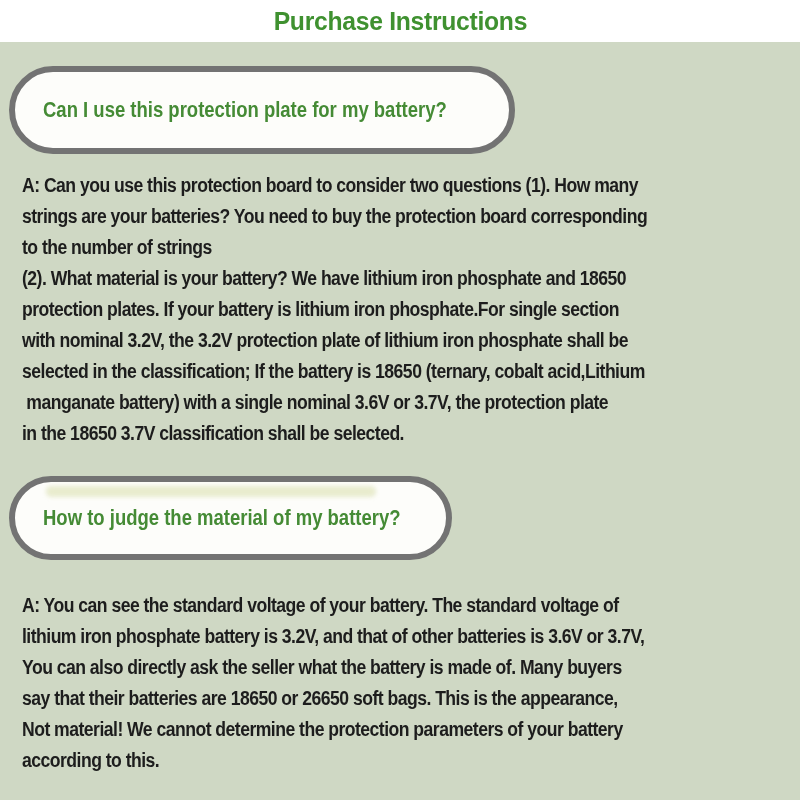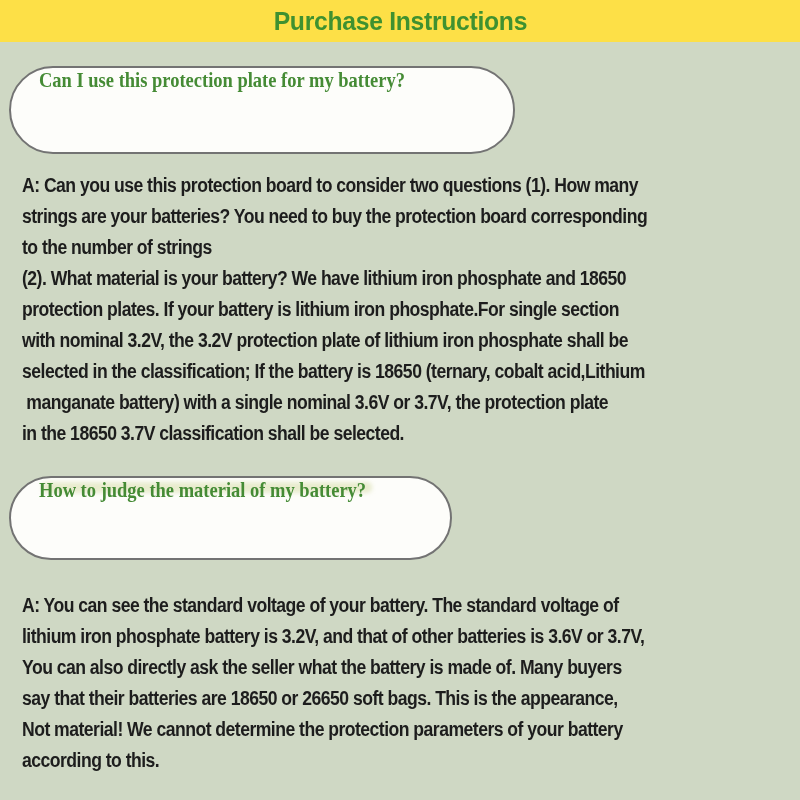--- a/index.html
+++ b/index.html
@@ -14,43 +14,42 @@
     position: relative;
     width: 800px;
     height: 800px;
     background: #cfd8c4;
   }
   .header-bar {
     position: absolute;
     left: 0; top: 0;
     width: 800px;
     height: 42px;
-    background: #fde047;
+    background: #ffffff;
     display: flex;
     align-items: center;
     justify-content: center;
     text-align: right;
   }
   .page-title {
     margin: 0;
     font-size: 26px;
     font-weight: bold;
     color: #3f9130;
     letter-spacing: -0.3px;
     transform: scaleX(0.95);
     white-space: nowrap;
   }
   .bubble {
     position: absolute;
     box-sizing: border-box;
     background: #fdfdfa;
-    border: 2px solid #737373;
+    border: 6px solid #737373;
     display: flex;
-    align-items: flex-start;
-    font-family: Liberation Serif, serif;
+    align-items: center;
   }
   .bubble-1 {
     left: 9px; top: 66px;
     width: 506px; height: 88px;
     border-radius: 44px;
     padding-left: 28px;
   }
   .bubble-2 {
     left: 9px; top: 476px;
     width: 443px; height: 84px;

